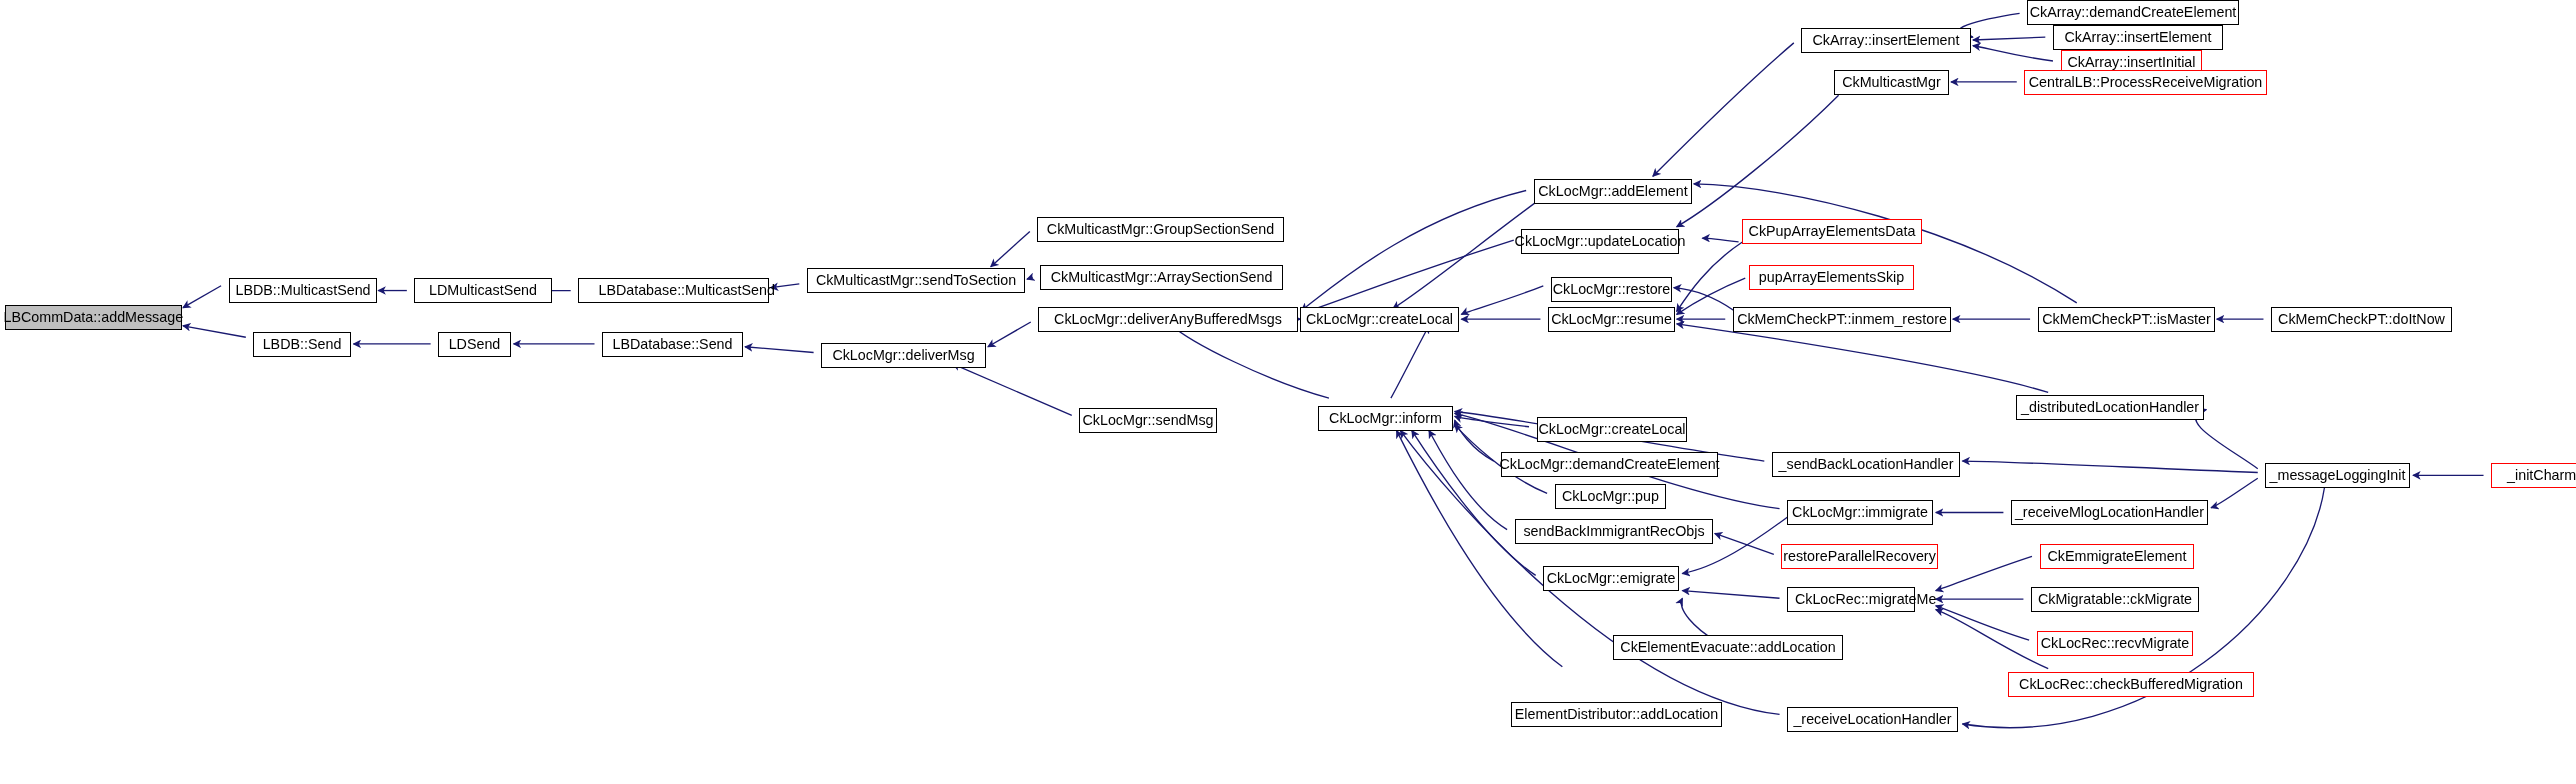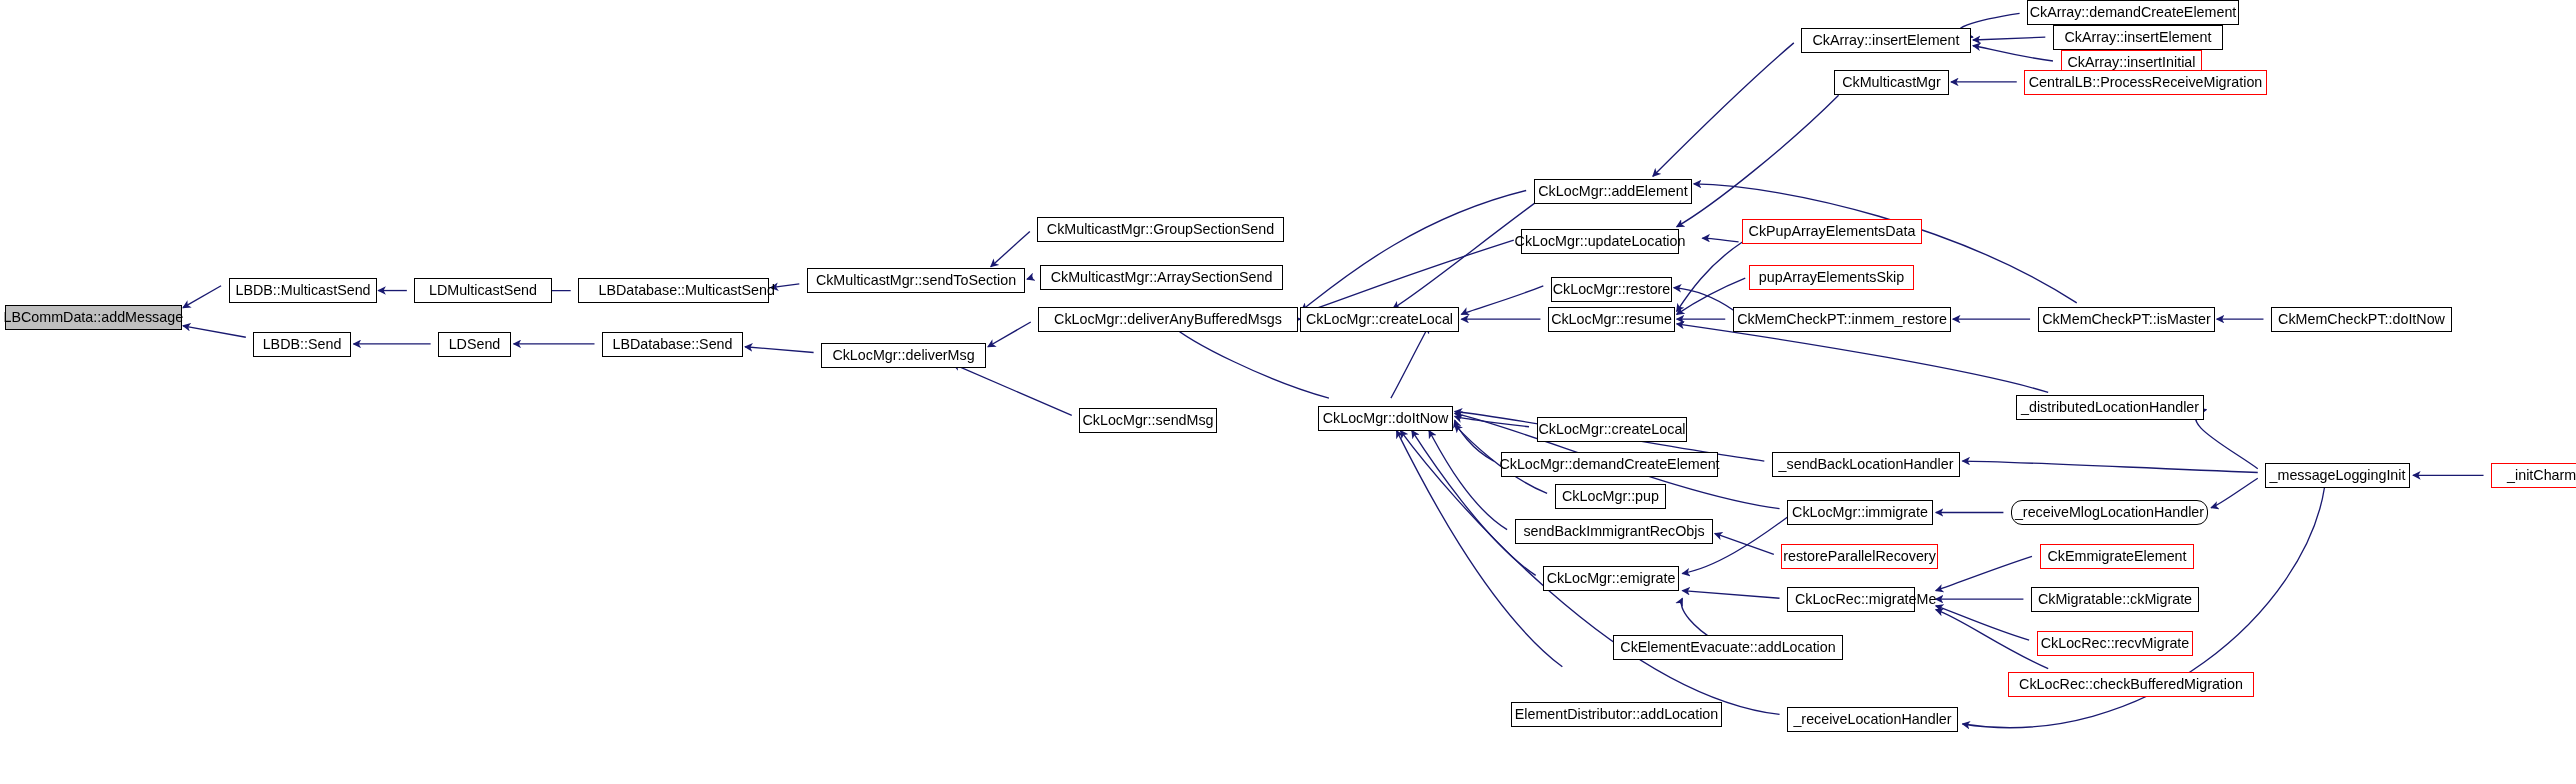--- a/index.html
+++ b/index.html
@@ -186,21 +186,21 @@
       <div class="node" style="left: 1733px; top: 307px; width: 218px;">
         <span class="lbl">CkMemCheckPT::inmem_restore</span>
       </div>
       <div class="node" style="left: 2038px; top: 307px; width: 177px;">
         <span class="lbl">CkMemCheckPT::isMaster</span>
       </div>
       <div class="node" style="left: 2271px; top: 307px; width: 181px;">
         <span class="lbl">CkMemCheckPT::doItNow</span>
       </div>
       <div class="node" style="left: 1318px; top: 406px; width: 135px;">
-        <span class="lbl">CkLocMgr::doItNow</span>
+        <span class="lbl">CkLocMgr::inform</span>
       </div>
       <div class="node" style="left: 1537px; top: 417px; width: 150px;">
         <span class="lbl">CkLocMgr::createLocal</span>
       </div>
       <div class="node" style="left: 1501px; top: 452px; width: 217px;">
         <span class="lbl">CkLocMgr::demandCreateElement</span>
       </div>
       <div class="node" style="left: 1555px; top: 484px; width: 111px;">
         <span class="lbl">CkLocMgr::pup</span>
       </div>
@@ -221,21 +221,21 @@
       </div>
       <div class="node" style="left: 1787px; top: 587px; width: 128px; padding-left: 36px;">
         <span class="lbl">CkLocRec::migrateMe</span>
       </div>
       <div class="node" style="left: 1613px; top: 635px; width: 230px;">
         <span class="lbl">CkElementEvacuate::addLocation</span>
       </div>
       <div class="node" style="left: 2016px; top: 395px; width: 188px;">
         <span class="lbl">_distributedLocationHandler</span>
       </div>
-      <div class="node" style="left: 2011px; top: 500px; width: 197px; border-radius: 11px;">
+      <div class="node" style="left: 2011px; top: 500px; width: 197px;">
         <span class="lbl">_receiveMlogLocationHandler</span>
       </div>
       <div class="node" style="left: 2265px; top: 463px; width: 145px;">
         <span class="lbl">_messageLoggingInit</span>
       </div>
       <div class="node red" style="left: 2491px; top: 463px; width: 96px; padding-left: 12px;">
         <span class="lbl">_initCharm</span>
       </div>
       <div class="node red" style="left: 2040px; top: 544px; width: 154px;">
         <span class="lbl">CkEmmigrateElement</span>

